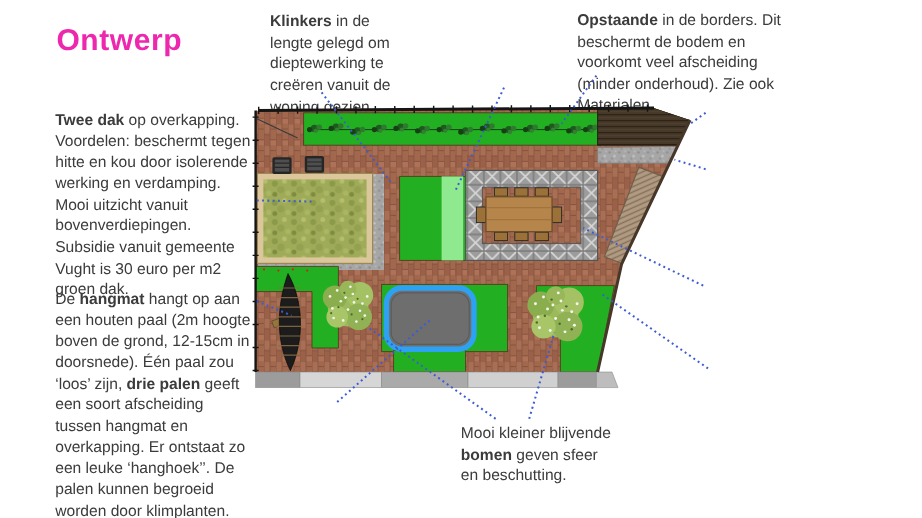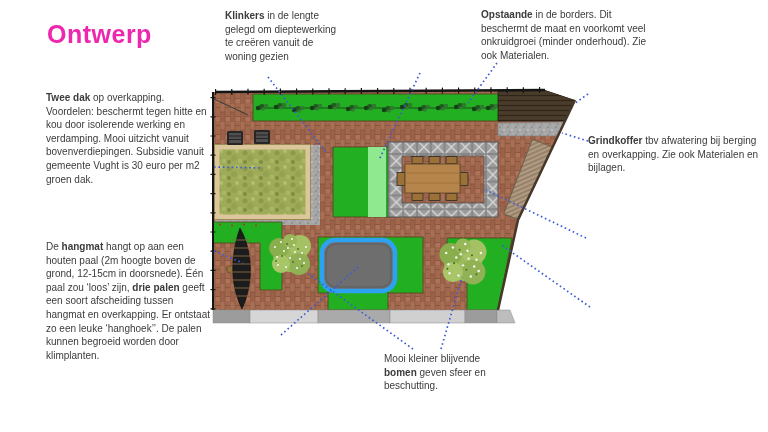--- a/index.html
+++ b/index.html
@@ -7,40 +7,39 @@
     --text_color:#3b3b3b;
     --connector_color:#3d5bd5;
     --grass:#22b022;
     --grass_light:#8fe98f;
   }
   html,body{margin:0;padding:0;background:#fff;}
   #page{position:relative;width:768px;height:432px;background:#fff;overflow:hidden;
         font-family:"Liberation Sans",sans-serif;}
   #title{position:absolute;left:47px;top:20px;font-size:25px;font-weight:bold;
          letter-spacing:.5px;color:var(--title_color);}
-  .ann{position:absolute;font-size:10px;line-height:1.36;color:var(--text_color);}
+  .ann{position:absolute;font-size:13px;line-height:1.36;color:var(--text_color);}
   .ann .b{font-weight:bold;}
   #plan{position:absolute;left:210px;top:85px;}
   #connectors{position:absolute;left:0;top:0;pointer-events:none;}
   .conn{stroke:var(--connector_color);stroke-width:1.7;fill:none;
         stroke-dasharray:1.6 2.8;stroke-linecap:butt;}
   .grass{fill:var(--grass);stroke:#57401f;stroke-width:.8;}
 </style>
 </head>
 <body>
 
 <div id="page">
 
   <div id="title">Ontwerp</div>
 
   <div class="ann" style="left:46px;top:91px;width:164px"><span class="b">Twee dak</span><span> op overkapping. Voordelen: beschermt tegen hitte en kou door isolerende werking en verdamping. Mooi uitzicht vanuit bovenverdiepingen. Subsidie vanuit gemeente Vught is 30 euro per m2 groen dak.</span></div>
   <div class="ann" style="left:46px;top:240px;width:164px"><span>De </span><span class="b">hangmat</span><span> hangt op aan een houten paal (2m hoogte boven de grond, 12-15cm in doorsnede). Één paal zou ‘loos’ zijn, </span><span class="b">drie palen</span><span> geeft een soort afscheiding tussen hangmat en overkapping. Er ontstaat zo een leuke ‘hanghoek’’. De palen kunnen begroeid worden door klimplanten.</span></div>
   <div class="ann" style="left:225px;top:9px;width:112px"><span class="b">Klinkers</span><span> in de lengte gelegd om dieptewerking te creëren vanuit de woning gezien</span></div>
-  <div class="ann" style="left:481px;top:8px;width:174px"><span class="b">Opstaande</span><span> in de borders. Dit beschermt de maat en voorkomt veel onkruidgroei (minder onderhoud). Zie ook Materialen.</span></div>
-  <div class="ann" style="left:588px;top:134px;width:178px"><span class="b">Grindkoffer</span><span> tbv afwatering bij berging en overkapping. Zie ook Materialen en bijlagen.</span></div>
+  <div class="ann" style="left:481px;top:8px;width:174px"><span class="b">Opstaande</span><span> in de borders. Dit beschermt de bodem en voorkomt veel afscheiding (minder onderhoud). Zie ook Materialen.</span></div>
   <div class="ann" style="left:384px;top:352px;width:126px"><span>Mooi kleiner blijvende </span><span class="b">bomen</span><span> geven sfeer en beschutting.</span></div>
 
   <svg id="plan" width="380" height="245" viewBox="0 0 380 245">
     <defs>
       <pattern id="pbrick" width="10" height="18" patternUnits="userSpaceOnUse">
         <rect width="10" height="18" fill="#a2684e"></rect>
         <rect width="5" height="18" fill="#a86f55"></rect>
         <rect y="9" width="5" height="9" fill="#9b6048"></rect>
         <rect x="5" y="13.5" width="5" height="4.5" fill="#ad7258"></rect>
         <path d="M0,0 H5 M0,9 H5 M5,4.5 H10 M5,13.5 H10" stroke="#7e4f3b" stroke-width="0.7"></path>

